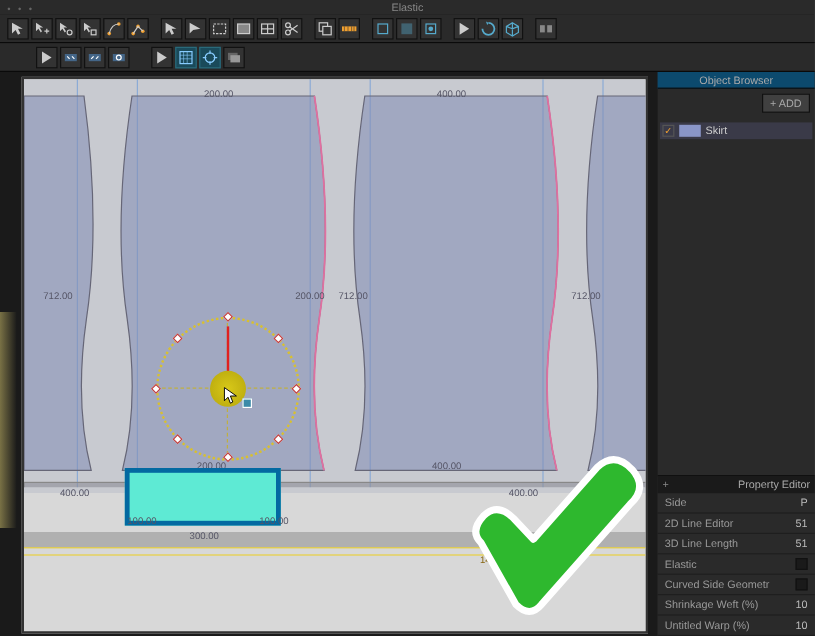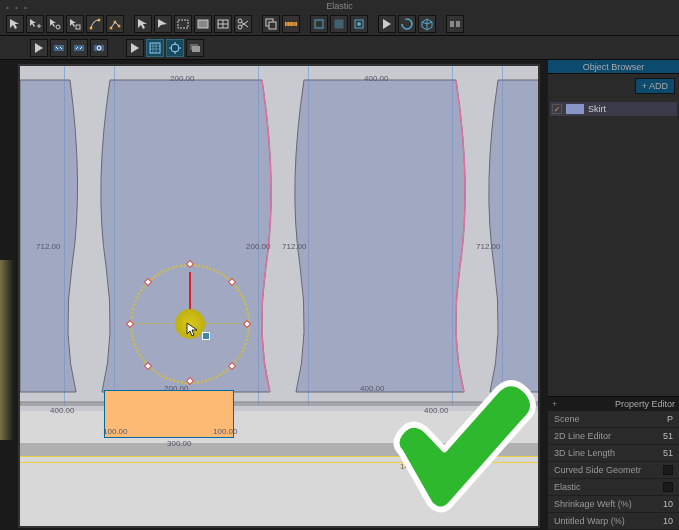--- a/index.html
+++ b/index.html
@@ -29,32 +29,32 @@
   .gizmo { position: absolute; width: 120px; height: 120px; left: 110px; top: 198px; }
   .gizmo-ring { position: absolute; inset: 0; border: 2px dotted #d8c030; border-radius: 50%; }
   .gizmo-center { position: absolute; width: 30px; height: 30px; left: 45px; top: 45px; background: radial-gradient(circle, #d8c818 0%, #c0b010 70%, rgba(192,176,16,0) 100%); border-radius: 50%; }
   .gizmo-axis-v { position: absolute; left: 59px; top: 8px; width: 2px; height: 52px; background: #e02020; }
   .gizmo-cross-h { position: absolute; left: 0; top: 59px; width: 120px; height: 1px; border-top: 1px dashed #c0b040; }
   .gizmo-cross-v { position: absolute; left: 59px; top: 0; width: 1px; height: 120px; border-left: 1px dashed #c0b040; }
   .gizmo-handle { position: absolute; width: 6px; height: 6px; background: #fff; border: 1px solid #c04040; transform: rotate(45deg); }
   .gizmo-small { position: absolute; width: 8px; height: 8px; left: 72px; top: 68px; background: #3a8aa8; border: 1px solid #fff; }
   .cursor { position: absolute; left: 56px; top: 58px; }
   
-  .sel-rect { position: absolute; left: 84px; top: 324px; width: 130px; height: 48px; background: #fdba74; border: 1px solid #0369a1; }
+  .sel-rect { position: absolute; left: 84px; top: 324px; width: 130px; height: 48px; background: #5eead4; border: 4px solid #0369a1; }
   
   .checkmark { position: absolute; left: 370px; top: 370px; width: 178px; height: 155px; pointer-events: none; }
   
   .right-panel { width: 131px; background: #2a2a2a; display: flex; flex-direction: column; }
   .panel-header { height: 14px; background: #0c4a6e; display: flex; align-items: center; justify-content: center; border-bottom: 1px solid #0a0a0a; }
   .panel-title { font-size: 9px; color: #aaa; }
   .tab-row { display: flex; height: 18px; background: #222; border-bottom: 1px solid #0a0a0a; }
   .tab { padding: 2px 6px; font-size: 9px; color: #666; cursor: pointer; border-right: 1px solid #111; }
   .tab.active { background: #383838; color: #ccc; }
   .add-row { display: flex; justify-content: flex-end; padding: 4px; }
-  .add-btn { font-size: 9px; color: #aaa; padding: 2px 6px; background: #0c4a6e; border: 1px solid #111; cursor: pointer; }
+  .add-btn { font-size: 9px; color: #aaa; padding: 2px 6px; background: #404040; border: 1px solid #111; cursor: pointer; }
   .tree { padding: 4px 2px; }
   .tree-item { display: flex; align-items: center; gap: 4px; padding: 2px 2px; font-size: 9px; cursor: pointer; }
   .tree-item .chk { width: 10px; height: 10px; border: 1px solid #555; display: flex; align-items: center; justify-content: center; color: #f0a030; font-size: 8px; }
   .swatch { width: 18px; height: 10px; }
   .tree-item.sel { background: #3a3a48; }
   
   .prop-editor { margin-top: auto; background: #2a2a2a; border-top: 1px solid #0a0a0a; }
   .prop-hdr { background: #1a1a1a; padding: 2px 4px; font-size: 9px; color: #aaa; text-align: right; position: relative; }
   .prop-hdr .plus { position: absolute; left: 4px; top: 2px; color: #888; cursor: pointer; }
   .prop-row { display: flex; justify-content: space-between; padding: 3px 6px; font-size: 9px; color: #999; border-bottom: 1px solid #1e1e1e; }
@@ -287,21 +287,21 @@
       <div class="dim-label" style="left:144px;top:318px">200.00</div>
       <div class="dim-label" style="left:340px;top:318px">400.00</div>
 
       <div class="yellow-line" style="top:390px"></div>
       <div class="yellow-line" style="top:396px"></div>
       <div class="dim-label" style="left:380px;top:396px;color:#886610">1415.47</div>
 
       <div class="sel-rect">
         <div class="dim-label" style="left:-2px;top:36px">100.00</div>
         <div class="dim-label" style="left:108px;top:36px">100.00</div>
-        <div class="dim-label" style="left:62px;top:48px">300.00</div>
+        <div class="dim-label" style="left:50px;top:48px">300.00</div>
       </div>
 
       <div class="gizmo">
         <div class="gizmo-cross-h"></div>
         <div class="gizmo-cross-v"></div>
         <div class="gizmo-ring"></div>
         <div class="gizmo-axis-v"></div>
         <div class="gizmo-center"></div>
         <div class="gizmo-handle" style="left:57px;top:-3px"></div>
         <div class="gizmo-handle" style="left:57px;top:114px"></div>
@@ -334,37 +334,37 @@
         <span>Skirt</span>
       </div>
     </div>
 
     <div class="prop-editor">
       <div class="prop-hdr">
         <span class="plus">+</span>
         <span>Property Editor</span>
       </div>
       <div class="prop-row">
-        <span>Scene</span>
+        <span>Side</span>
         <span class="prop-val">P</span>
       </div>
       <div class="prop-row">
         <span>2D Line Editor</span>
         <span class="prop-val">51</span>
       </div>
       <div class="prop-row">
         <span>3D Line Length</span>
         <span class="prop-val">51</span>
       </div>
       <div class="prop-row">
+        <span>Elastic</span>
+        <span class="prop-chk"></span>
+      </div>
+      <div class="prop-row">
         <span>Curved Side Geometr</span>
-        <span class="prop-chk"></span>
-      </div>
-      <div class="prop-row">
-        <span>Elastic</span>
         <span class="prop-chk"></span>
       </div>
       <div class="prop-row">
         <span>Shrinkage Weft (%)</span>
         <span class="prop-val">10</span>
       </div>
       <div class="prop-row">
         <span>Untitled Warp (%)</span>
         <span class="prop-val">10</span>
       </div>

